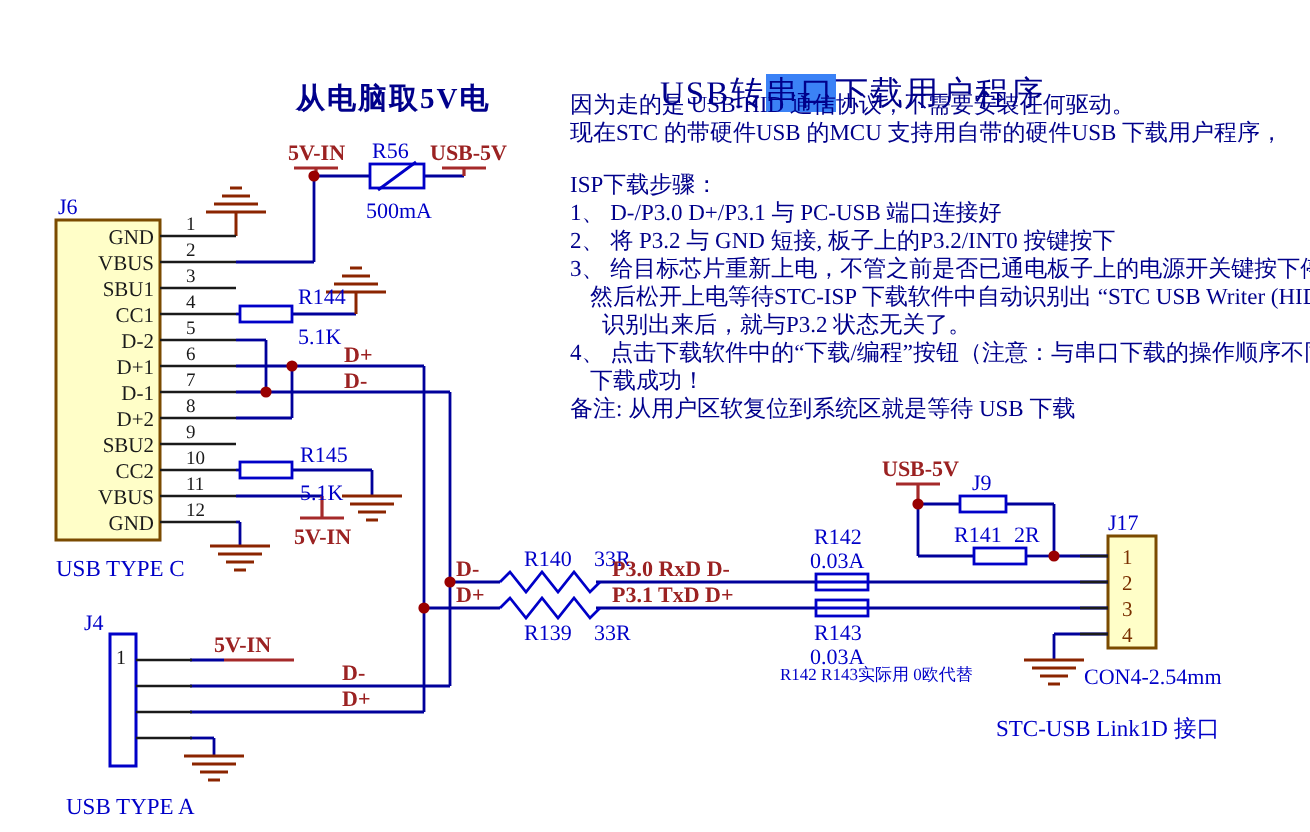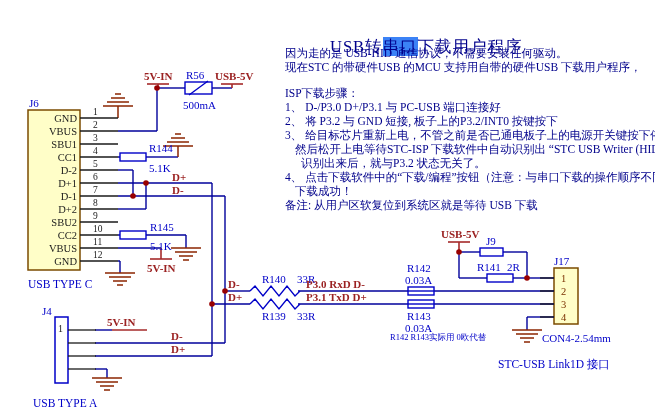--- a/index.html
+++ b/index.html
@@ -275,20 +275,21 @@
       <text x="228" y="301">D+</text>
       <text x="306" y="288">P3.0  RxD  D-</text>
       <text x="306" y="301">P3.1  TxD  D+</text>
       <text x="107" y="326">5V-IN</text>
       <text x="171" y="340">D-</text>
       <text x="171" y="353">D+</text>
       <text x="441" y="238">USB-5V</text>
     </g>
   </svg>
 
+  <div class="abs navy power-note">从电脑取5V电</div>
 
   <div class="abs navy title">
     <span>USB转</span><span class="hl">串口</span><span>下载用户程序</span>
   </div>
 
   <div class="abs navy notes" id="notes-block">
       <div class="">因为走的是 USB-HID 通信协议，不需要安装任何驱动。</div>
       <div class="">现在STC 的带硬件USB 的MCU 支持用自带的硬件USB 下载用户程序，</div>
       <div class="gap">ISP下载步骤：</div>
       <div class="">1、 D-/P3.0 D+/P3.1 与 PC-USB 端口连接好</div>

